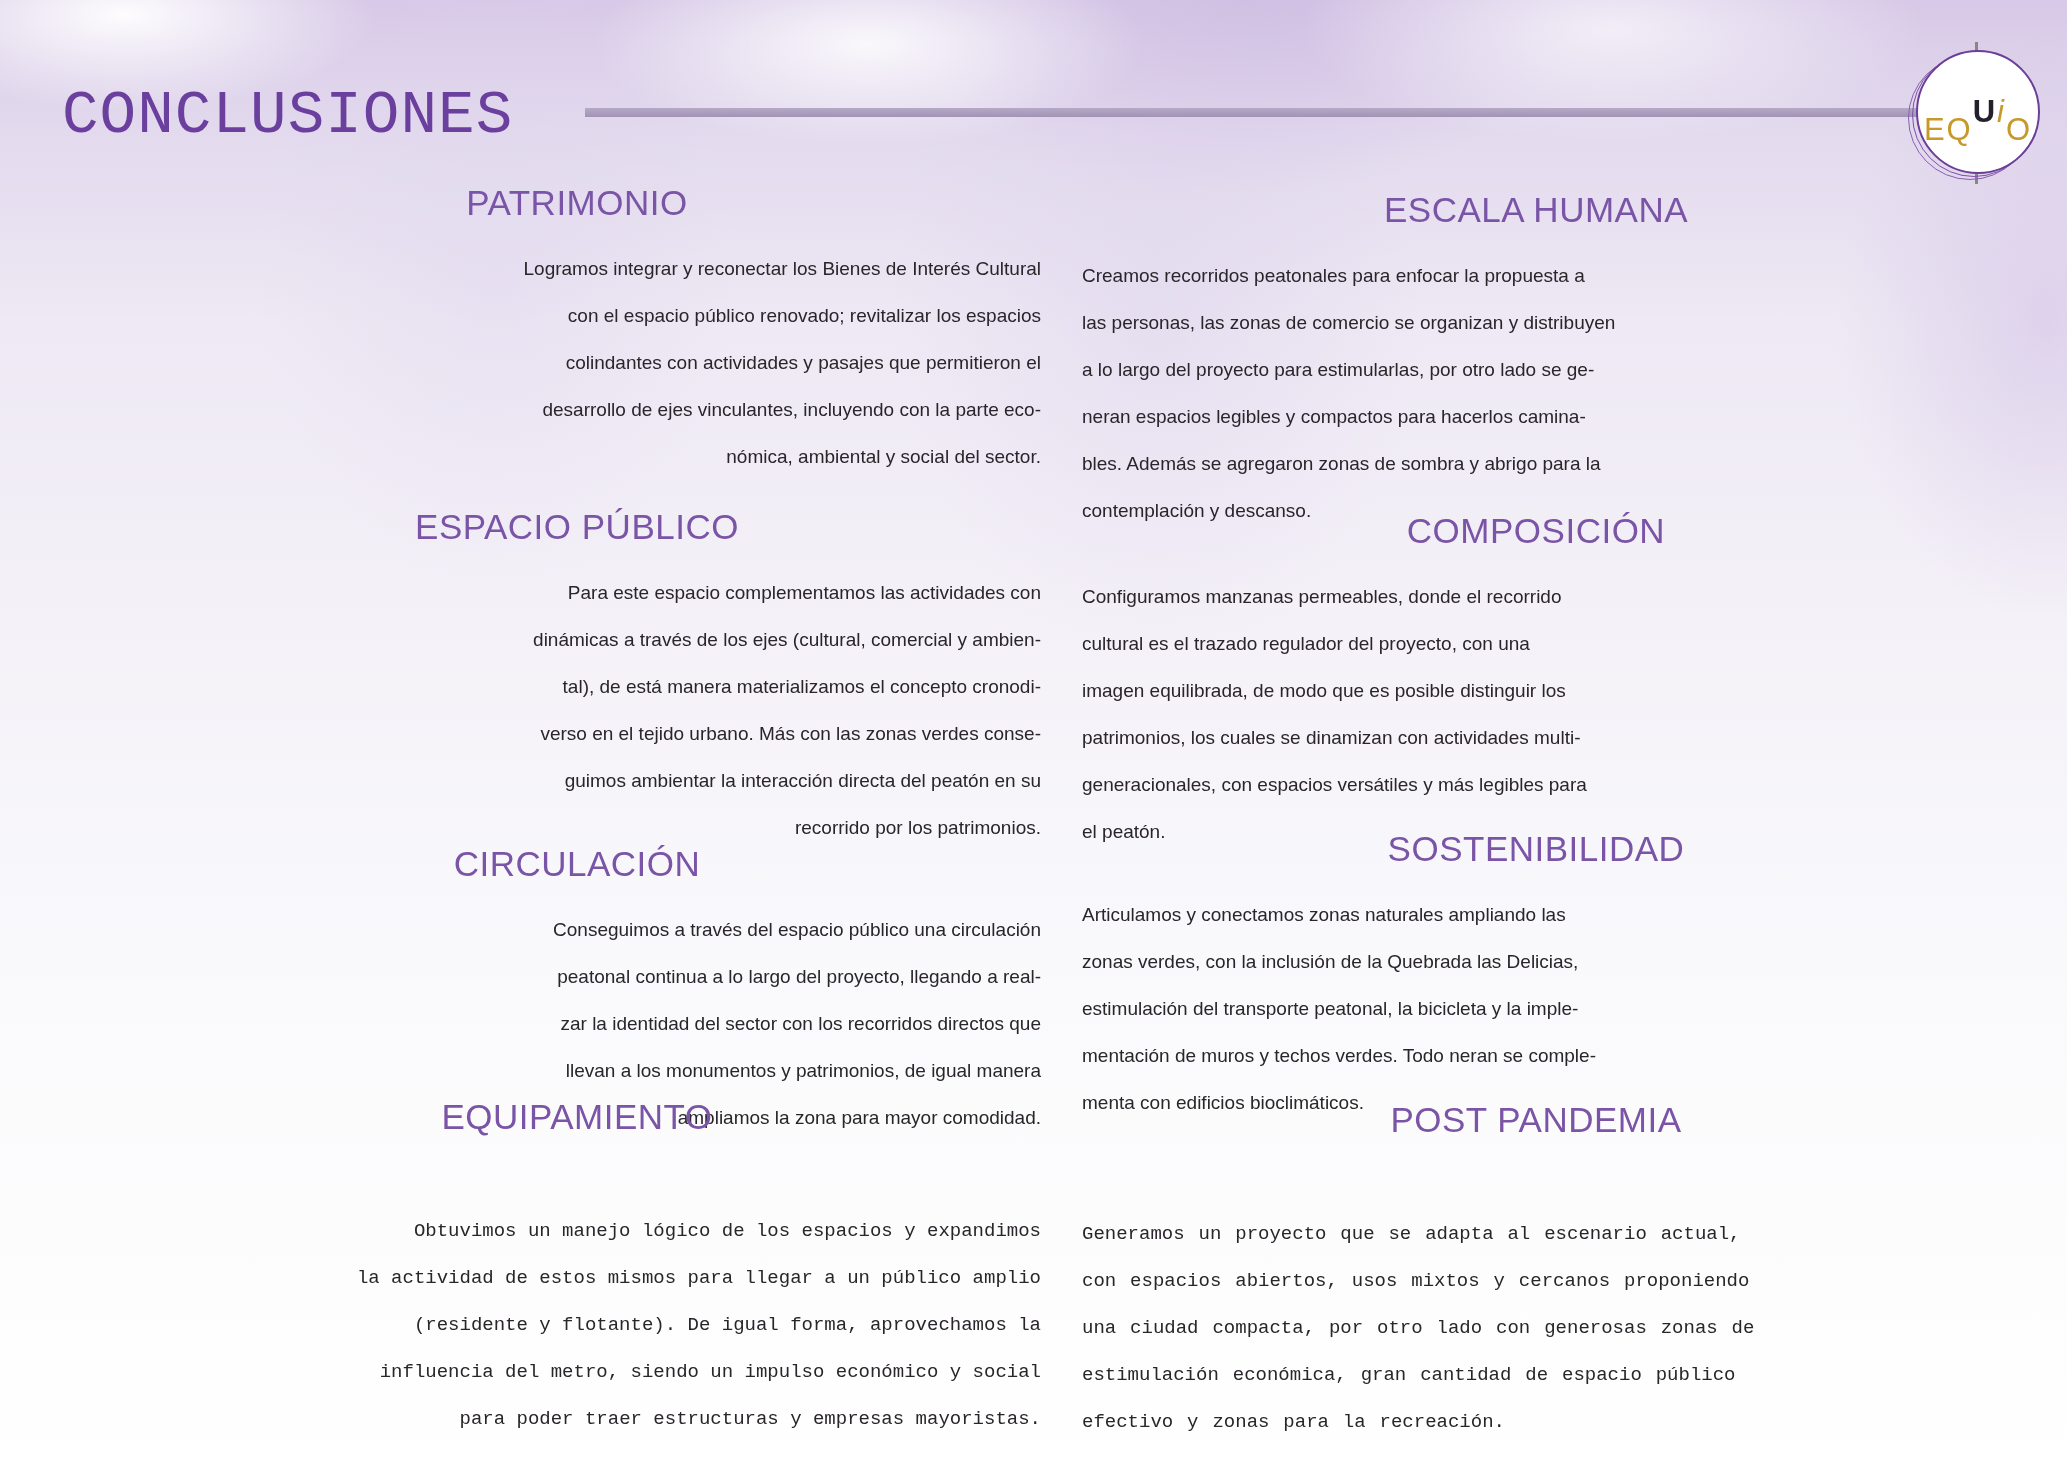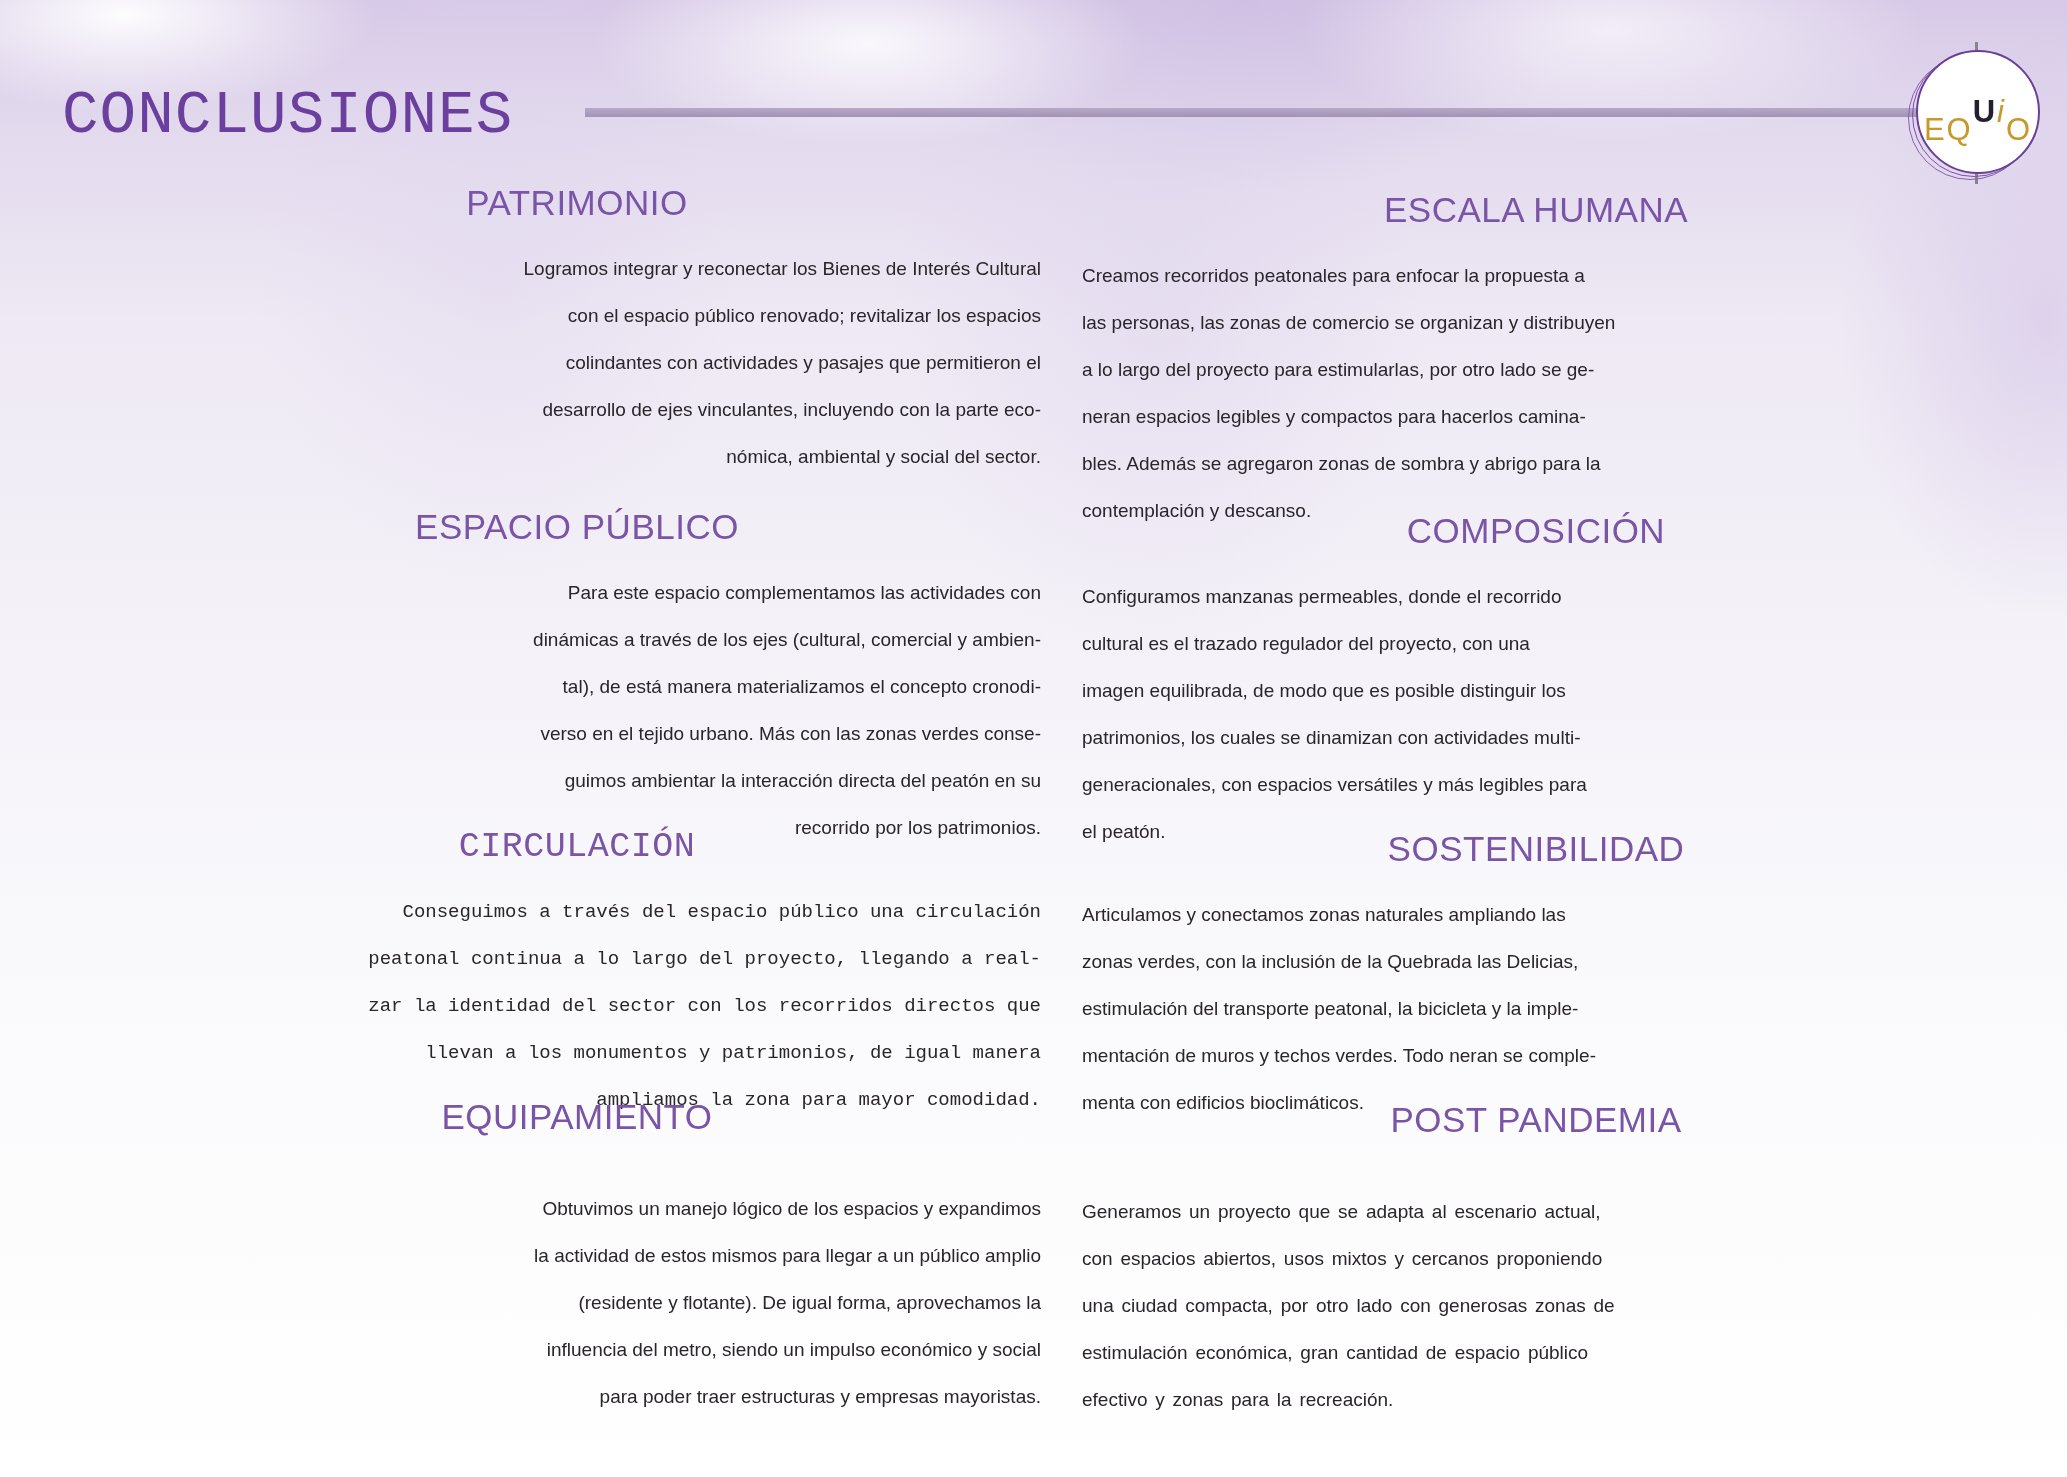--- a/index.html
+++ b/index.html
@@ -93,30 +93,30 @@
     color: #7a54a6;
     text-align: center;
   }
   .section p {
     margin: 22px 0 0 0;
     font-size: 19px;
     line-height: 47px;
     color: #29252a;
     white-space: pre-line;
   }
-  .section.gap-lg p { margin-top: 48px; }
+  .section.gap-lg p { margin-top: 71px; font-family: Liberation Mono, monospace; }
 
   .col-left  { left: 113px;  width: 928px; text-align: right; }
   .col-right { left: 1082px; width: 908px; text-align: left; }
 
   .pos-row1-left  { top: 183px; }
   .pos-row1-right { top: 190px; }
   .pos-row2-left  { top: 507px; }
   .pos-row2-right { top: 511px; }
-  .pos-row3-left  { top: 827px; font-family: Liberation Mono, monospace; }
+  .pos-row3-left  { top: 844px; }
   .pos-row3-right { top: 829px; }
   .pos-row4-left  { top: 1097px; }
   .pos-row4-right { top: 1100px; }
 
   .justify-wide p { word-spacing: 2.5px; }
 </style>
 </head>
 <body>
 
 <div class="slide">

